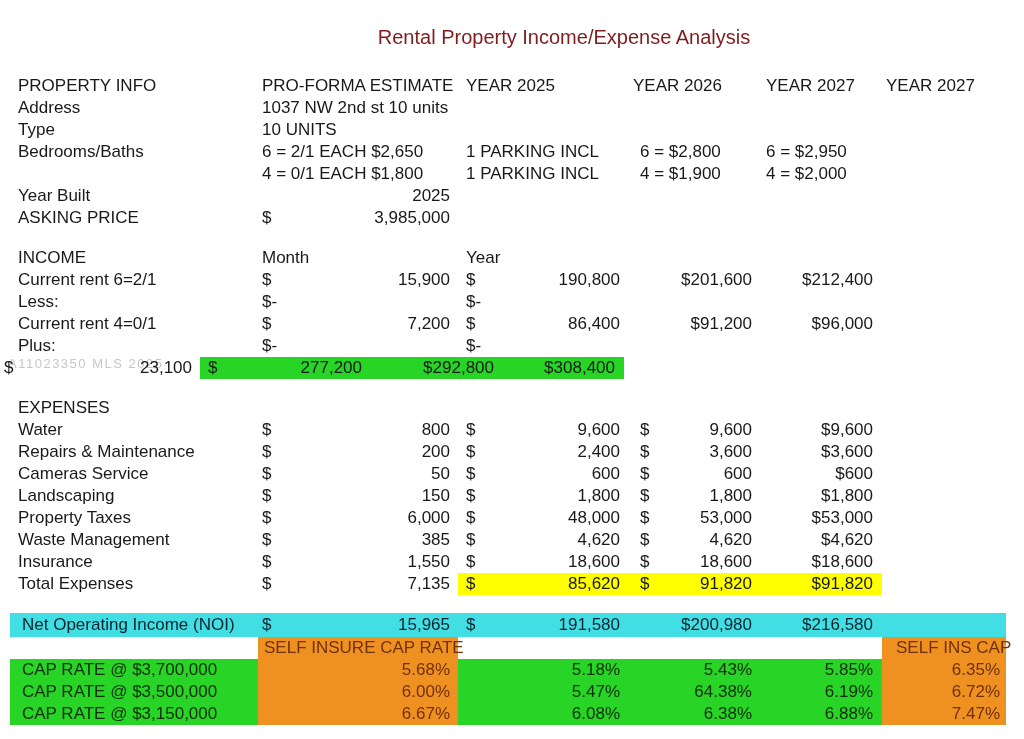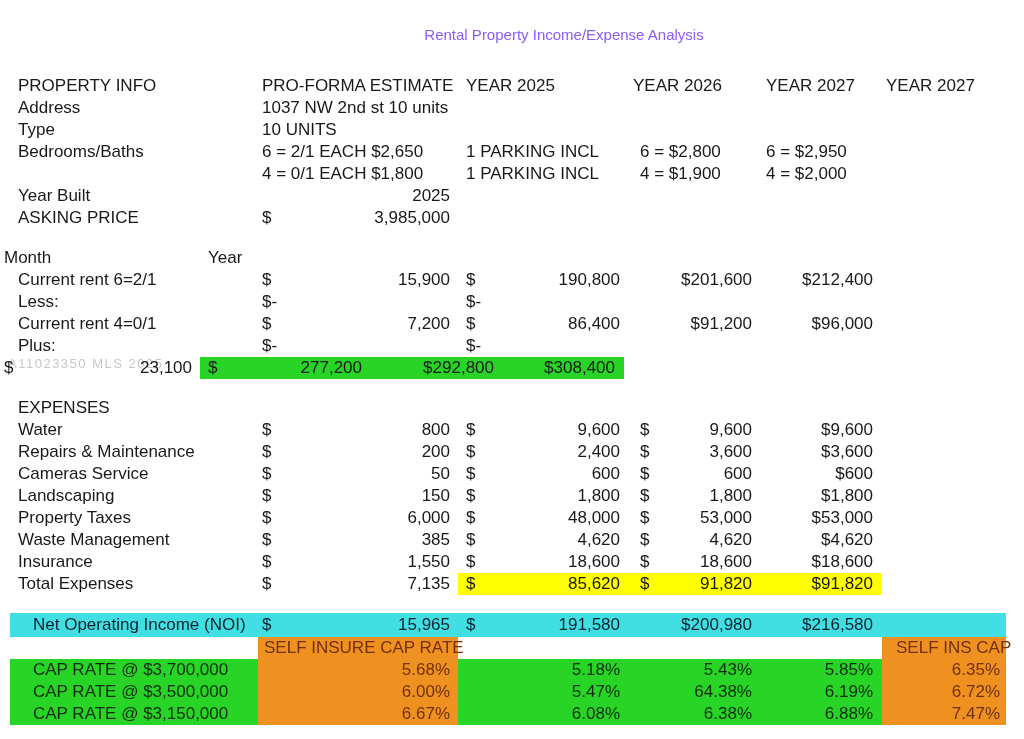--- a/index.html
+++ b/index.html
@@ -1,21 +1,21 @@
 <!DOCTYPE html>
 <html><head>
 <meta charset="utf-8">
 <style>
   html,body{margin:0;padding:0;background:#ffffff;}
   .sheet{
     position:relative;width:1024px;height:739px;background:#ffffff;overflow:hidden;
     font-family:"Liberation Sans","DejaVu Sans",sans-serif;font-size:17px;color:#191919;
   }
   .title{position:absolute;top:26px;left:0;width:100%;box-sizing:border-box;
-         padding-left:104px;text-align:center;font-size:15px;color:#8b5cf6;}
+         padding-left:104px;text-align:center;font-size:20px;color:#7f1d1d;}
   .watermark{position:absolute;top:356px;left:8px;font-size:13px;color:#8e8e8e;
              opacity:.5;letter-spacing:1.5px;z-index:0;text-align:right;}
   .grid{position:absolute;top:75px;left:0;width:1024px;z-index:1;}
   .r{display:flex;height:22px;line-height:22px;white-space:nowrap;}
   .sp{height:18px;}
   .cA{flex:none;width:258px;box-sizing:border-box;padding-left:18px;overflow:hidden;}
   .cB{flex:none;width:200px;box-sizing:border-box;display:flex;justify-content:space-between;padding:0 8px 0 4px;}
   .cC{flex:none;width:170px;box-sizing:border-box;display:flex;justify-content:space-between;padding:0 8px;}
   .cD{flex:none;width:130px;box-sizing:border-box;display:flex;justify-content:space-between;padding:0 6px 0 12px;}
   .cE{flex:none;width:124px;box-sizing:border-box;text-align:right;padding-right:9px;}
@@ -26,21 +26,21 @@
   .cD.hdr-d{padding-left:5px;}
   .cE.txt{text-align:left;padding-left:8px;}
   .rt{justify-content:flex-end;}
   .bg-green{background:#28d426;}
   .bg-yellow{background:#ffff00;}
   .bg-orange{background:#ee9121;color:#72300b;}
   .on-green{color:#0d2d08;}
   
   .band{margin-left:10px;width:996px;display:flex;height:22px;line-height:22px;white-space:nowrap;}
   .band.noi{height:24px;line-height:24px;background:#41dfe3;color:#0d2430;}
-  .bA{flex:none;width:248px;box-sizing:border-box;padding-left:23px;overflow:hidden;}
+  .bA{flex:none;width:248px;box-sizing:border-box;padding-left:12px;overflow:hidden;}
   .bF{flex:none;width:124px;box-sizing:border-box;padding-left:14px;}
   .bF.pct{text-align:right;padding:0 6px 0 0;}
   .bB-hdr{padding-left:6px;}
 </style>
 </head>
 <body>
 
 <div class="sheet">
 
   <div class="title">Rental Property Income/Expense Analysis</div>
@@ -89,20 +89,21 @@
       <div class="cA">ASKING PRICE</div>
       <div class="cB">
         <span>$</span>
         <span>3,985,000</span>
       </div>
     </div>
 
     <div class="sp"></div>
 
     <div class="r">
+      <div class="cA">INCOME</div>
       <div class="cB txt">Month</div>
       <div class="cC txt">Year</div>
     </div>
 
     <div class="r">
       <div class="cA">Current rent 6=2/1</div>
       <div class="cB">
         <span>$</span>
         <span>15,900</span>
       </div>

